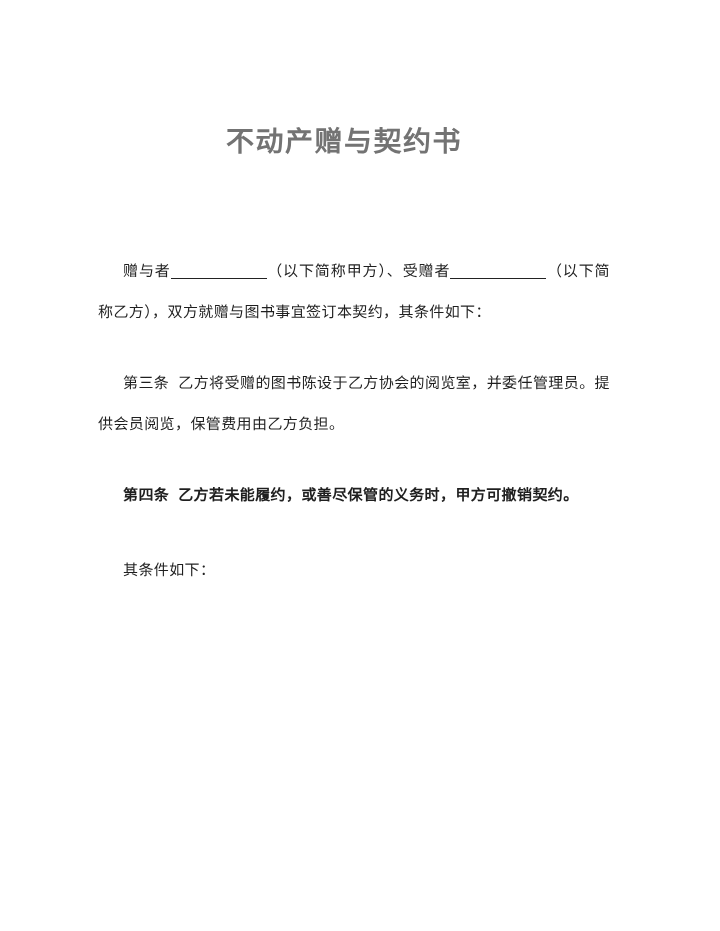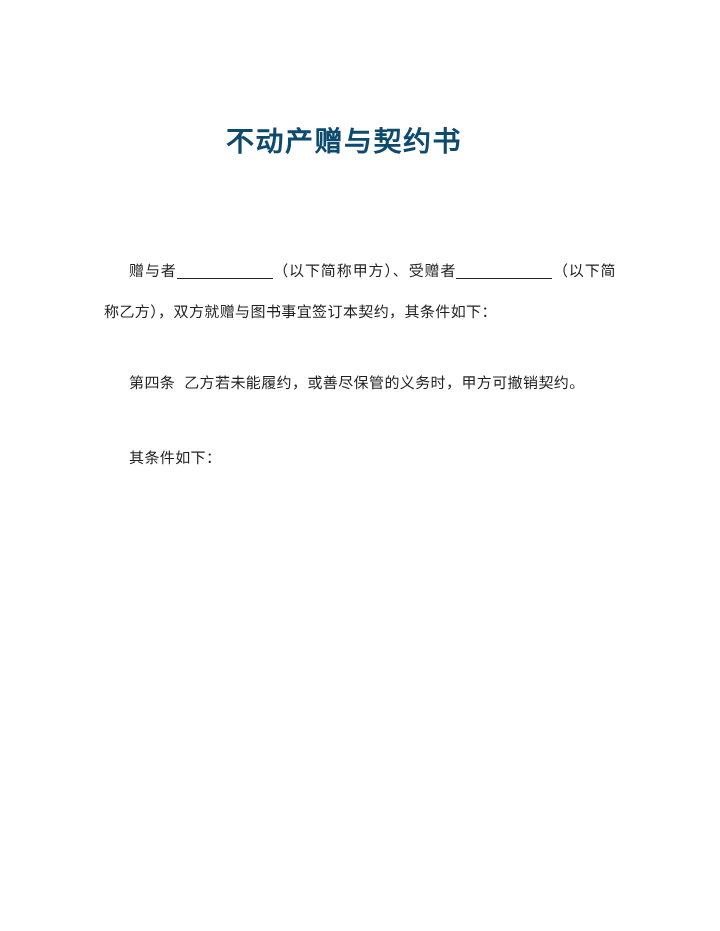--- a/index.html
+++ b/index.html
@@ -29,29 +29,29 @@
   .doc-title {
     position: absolute;
     left: 0;
     top: 78px;
     width: 688px;
     text-align: center;
     font-size: 28px;
     font-weight: bold;
     letter-spacing: 1.5px;
     line-height: 40px;
-    color: #0c4a6e;
+    color: #737373;
     white-space: nowrap;
     margin-top: 44px;
   }
 
   
   .body-block {
     position: absolute;
-    left: 104px;
+    left: 98px;
     top: 251px;
     width: 512px;
   }
 
   .para {
     font-size: 15px;
     line-height: 41px;
     color: #1f1f1f;
     text-align: justify;
     text-justify: inter-ideograph;
@@ -64,21 +64,21 @@
   }
   .para.indent {
     text-indent: 25px;
   }
 
   
   .para.p-opening   { margin-bottom: 30px; }
   .para.p-art1      { margin-bottom: 34px; }
   .para.p-art2      { margin-bottom: 36px; }
   .para.p-art3      { margin-bottom: 30px; }
-  .para.p-art4      { margin-bottom: 34px; }
+  .para.p-art4      { margin-bottom: 34px; font-weight: bold; }
   .para.p-art5      { margin-bottom: 34px; }
 
   
   .blank {
     display: inline-block;
     border-bottom: 1.4px solid #222222;
     vertical-align: -3px;
     height: 15px;
   }
   .blank.w-name  { width: 96px; }
@@ -95,20 +95,21 @@
 <div class="page">
 
   <h1 class="doc-title">不动产赠与契约书</h1>
 
   <div class="body-block">
 
     <p class="para indent p-opening"><span>赠与者</span><span class="blank w-name"></span><span>（以下简称甲方）、受赠者</span><span class="blank w-name"></span><span>（以下简称乙方），双方就赠与图书事宜签订本契约，其条件如下：</span></p>
 
 
 
+    <p class="para indent p-art3"><span>第三条</span><span class="art-gap"></span><span>乙方将受赠的图书陈设于乙方协会的阅览室，并委任管理员。提供会员阅览，保管费用由乙方负担。</span></p>
 
     <p class="para indent p-art4"><span>第四条</span><span class="art-gap"></span><span>乙方若未能履约，或善尽保管的义务时，甲方可撤销契约。</span></p>
 
 
     <p class="para indent"><span>其条件如下：</span></p>
 
   </div>
 </div>
 
 </body></html>

